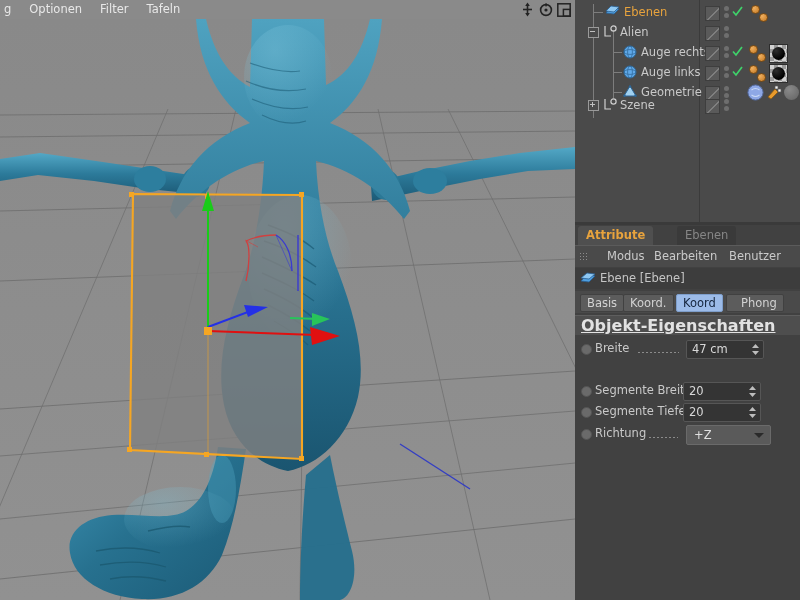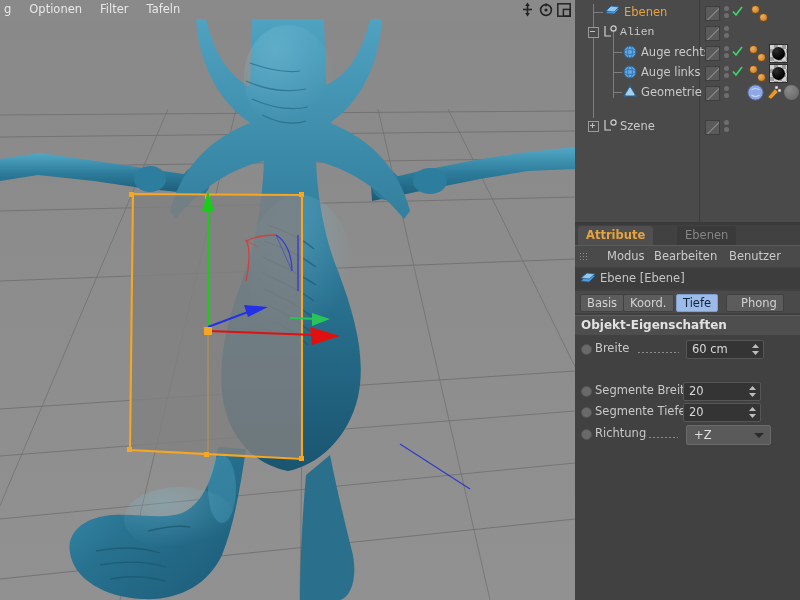--- a/index.html
+++ b/index.html
@@ -82,21 +82,21 @@
   .objhdr{position:absolute;left:0;top:43px;width:225px;height:21px;background:#3d3d3d;}
   .objhdr .t{position:absolute;left:25px;line-height:21px;font-size:11.5px;color:#c5c5c5;}
 
   .tabrow{position:absolute;left:0;top:66px;width:225px;height:22px;background:#4a4a4a;}
   .ptab{position:absolute;top:3px;height:16px;line-height:16px;padding:0 6px;font-size:11.5px;
     background:#5c5c5c;color:#d2d2d2;border-radius:2px;border:1px solid #414141;}
   .ptab.on{background:#9cbbe8;color:#14243c;border-color:#7e9ecb;}
 
   .secthdr{position:absolute;left:0;top:90px;width:225px;height:19px;background:#4e4e4e;
     border-top:1px solid #5e5e5e;}
-  .secthdr span{position:absolute;left:6px;line-height:19px;font-size:12px;font-weight:bold;color:#e2e2e2;}
+  .secthdr span{position:absolute;left:6px;line-height:19px;font-size:16px;font-weight:bold;color:#e2e2e2;text-decoration:underline;}
 
   .prow{position:absolute;left:0;width:225px;height:21px;text-align:center;}
   .prow .bullet{position:absolute;left:6px;top:6px;width:9px;height:9px;border-radius:50%;
     background:#6a6a6a;border:1px solid #555;}
   .prow .plabel{position:absolute;left:20px;line-height:21px;font-size:11.5px;color:#c9c9c9;white-space:nowrap;}
   .prow .leader{position:absolute;top:14px;height:1px;
     background-image:radial-gradient(#8b8b8b 45%,transparent 46%);
     background-size:4px 1px;background-repeat:repeat-x;}
   .fld{position:absolute;top:2px;height:17px;background:#343434;border:1px solid #565656;
     border-radius:2px;}
@@ -329,21 +329,21 @@
         <span class="dot d2" style="left:149px;"></span>
         <span class="chk" style="left:157px;">
           <svg width="11" height="11" viewBox="0 0 11 11">
               <path d="M1,5.5 L4,9 L10,1" stroke="#3fd36b" stroke-width="1.7" fill="none"></path>
             </svg>
         </span>
         <span class="tagdot" style="left:176px;top:3px;"></span>
         <span class="tagdot" style="left:184px;top:11px;"></span>
       </div>
 
-      <div class="row" style="top:22px;font-family:Liberation Mono, monospace;">
+      <div class="row" style="top:22px;">
         <div class="expander" style="left:13px;"></div>
         <span class="ic" style="left:28px;">
           <svg width="14" height="14" viewBox="0 0 14 14">
             <path d="M2,1 L2,11 L8,11" stroke="#cfcfcf" stroke-width="1.2" fill="none"></path>
             <circle cx="10.5" cy="3.5" r="2.6" fill="none" stroke="#cfcfcf" stroke-width="1.2"></circle>
           </svg>
         </span>
         <span class="name" style="left:45px;">Alien</span>
         <span class="hatch" style="left:130px;"></span>
         <span class="dot d1" style="left:149px;"></span>
@@ -423,21 +423,21 @@
         <span style="position:absolute;left:191px;top:2px;">
           <svg width="17" height="17" viewBox="0 0 17 17">
             <path d="M2,13 L9,5 L12,8 L5,15 Z" fill="#e89a2c" stroke="#8a5a12" stroke-width=".8"></path>
             <polygon points="9,2 12,2 12,5 15,5 15,8 12,8 12,5 9,5 Z" fill="#f2f2f2" stroke="#5a5a5a" stroke-width=".7"></polygon>
           </svg>
         </span>
         <span style="position:absolute;left:209px;top:3px;width:15px;height:15px;border-radius:50%;
                      background:radial-gradient(circle at 35% 30%,#a5a5a5,#6d6d6d);opacity:.7;"></span>
       </div>
 
-      <div class="row" style="top:116px;">
+      <div class="row" style="top:95px;">
         <div class="expander plus" style="left:13px;"></div>
         <span class="ic" style="left:28px;">
           <svg width="14" height="14" viewBox="0 0 14 14">
             <path d="M2,1 L2,11 L8,11" stroke="#cfcfcf" stroke-width="1.2" fill="none"></path>
             <circle cx="10.5" cy="3.5" r="2.6" fill="none" stroke="#cfcfcf" stroke-width="1.2"></circle>
           </svg>
         </span>
         <span class="name" style="left:45px;">Szene</span>
         <span class="hatch" style="left:130px;"></span>
         <span class="dot d1" style="left:149px;"></span>
@@ -467,34 +467,34 @@
             <polygon points="1,9 7,3 15,4 9,10" fill="#4f9fe0" stroke="#2a5f93" stroke-width=".8"></polygon>
             <polygon points="1,6 7,1 15,2 9,7" fill="#8fc8f2" stroke="#2a5f93" stroke-width=".8"></polygon>
           </svg>
         </span>
         <span class="t">Ebene [Ebene]</span>
       </div>
 
       <div class="tabrow">
         <span class="ptab" style="left:5px;">Basis</span>
         <span class="ptab" style="left:48px;">Koord.</span>
-        <span class="ptab on" style="left:101px;">Tiefe</span>
+        <span class="ptab on" style="left:101px;">Koord</span>
         <span class="ptab" style="left:151px;padding-left:14px;">Phong</span>
       </div>
 
       <div class="secthdr">
         <span>Objekt-Eigenschaften</span>
       </div>
 
       <div class="prow" style="top:113px;">
         <span class="bullet"></span>
         <span class="plabel">Breite</span>
         <span class="leader" style="left:62px;width:42px;"></span>
         <span class="fld" style="left:111px;width:76px;">
-          <span class="v">60 cm</span>
+          <span class="v">47 cm</span>
           <span class="spin">
             <svg width="7" height="11" viewBox="0 0 7 11">
                 <polygon points="3.5,0 7,4 0,4" fill="#bdbdbd"></polygon>
                 <polygon points="3.5,11 7,7 0,7" fill="#bdbdbd"></polygon>
               </svg>
           </span>
         </span>
       </div>
 
 

